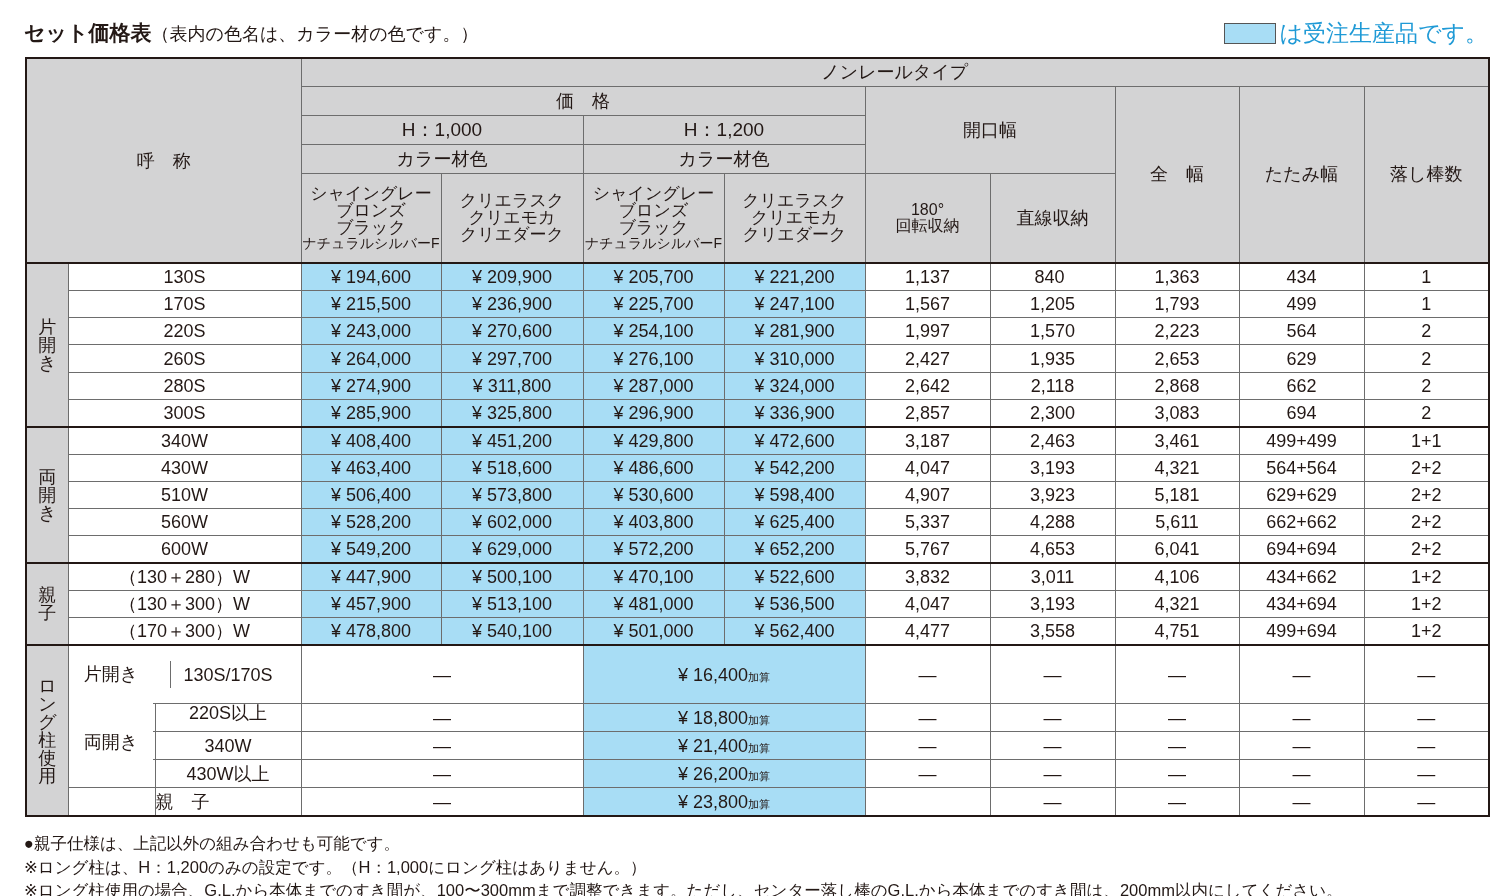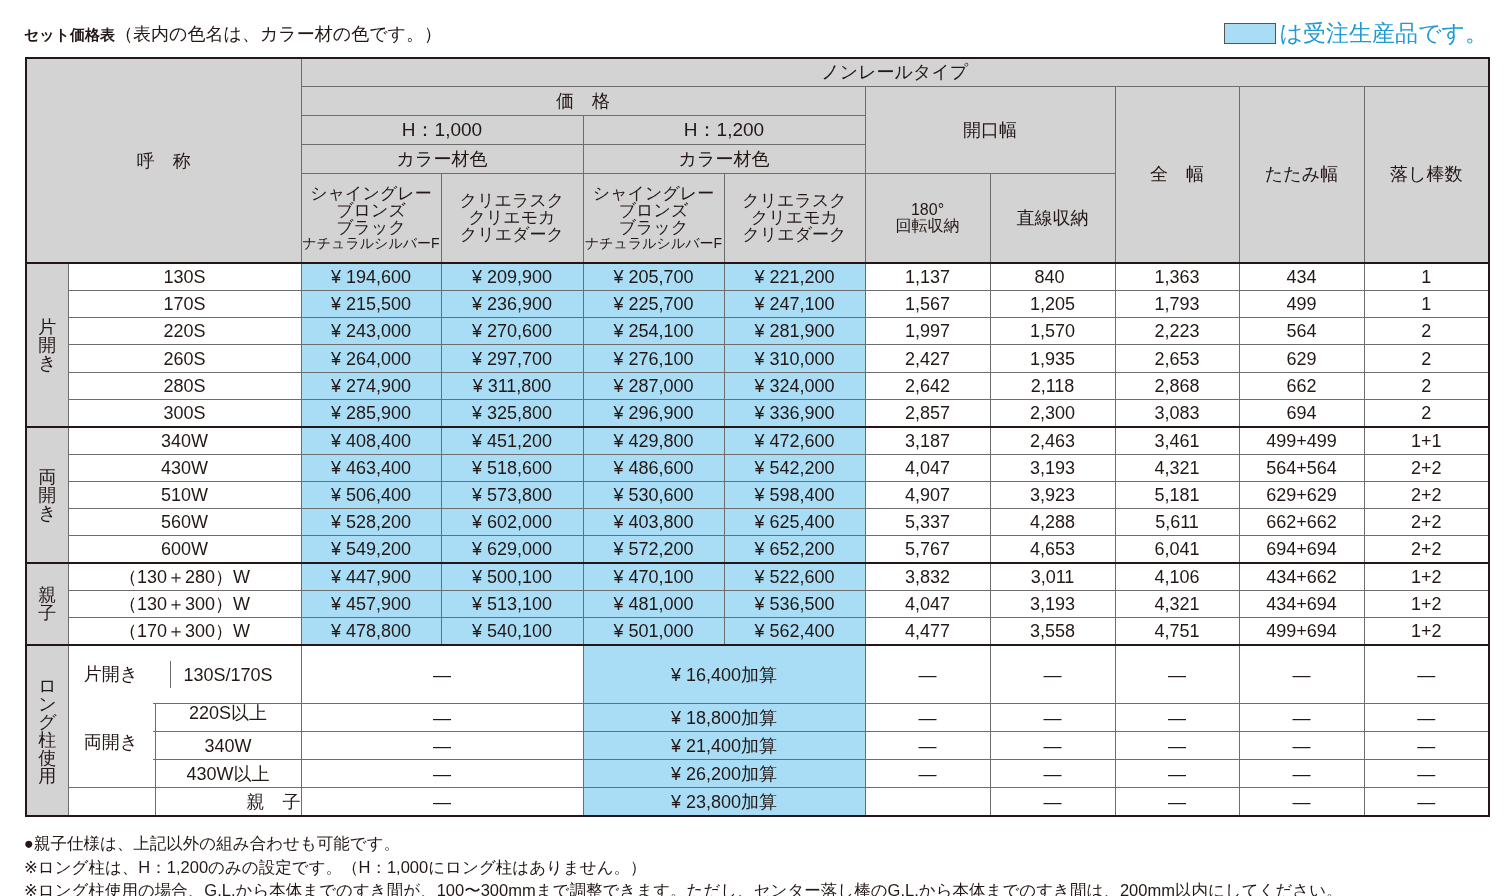--- a/index.html
+++ b/index.html
@@ -1,32 +1,32 @@
 <!DOCTYPE html>
 <html><head>
 <meta charset="utf-8">
 <style>
   html, body { margin:0; padding:0; background:#ffffff; }
   body { width:1510px; height:896px; position:relative; overflow:hidden;
          font-family:"Liberation Sans","DejaVu Sans",sans-serif; color:#231815; }
   .title { position:absolute; left:24px; top:20px; font-size:20px; line-height:26px; white-space:nowrap; }
-  .title b { font-weight:bold; font-size:15px; }
+  .title b { font-weight:bold; font-size:21px; }
   .title span.sub { font-size:18px; }
   .legend { position:absolute; right:22px; top:18px; display:flex; align-items:center; font-size:23px; color:#1f9ad6; white-space:nowrap; }
   .legend .swatch { width:50px; height:19px; background:#a8ddf5; border:1.5px solid #555; margin-right:3px; }
   table.price { position:absolute; left:25px; top:57px; width:1463px; border-collapse:collapse; table-layout:fixed;
                 border:2.5px solid #231815; font-size:18px; }
   table.price td, table.price th { border:1px solid #6d6d6d; text-align:center; vertical-align:middle; padding:0; line-height:1; overflow:hidden; white-space:nowrap; font-weight:normal; }
   th { background:#d3d3d4; }
   .hd-small { font-size:17px; line-height:20px; white-space:normal !important; }
   .hd-small .tiny { font-size:14px; }
   td.cat { background:#d3d3d4; font-size:18px; line-height:19px; white-space:normal !important; }
   td.cat .v { display:inline-block; width:18px; word-break:break-all; }
   td.blue { background:#a8ddf5; font-weight:bold; font-size:18px; }
-  td.blue .kasan { font-weight:normal; font-size:18px; }
+  td.blue .kasan { font-weight:normal; font-size:11px; }
   td.white { background:#ffffff; }
   tr.d { height:27.3px; }
   tr.thick-top td { border-top:2.5px solid #231815; }
   td.thick-left, th.thick-left { border-left:2.5px solid #231815; }
   td.mid-line { border-top:2px solid #6d6d6d; }
   .notes { position:absolute; left:24px; top:832px; font-size:16.5px; line-height:23.5px; white-space:nowrap; }
 </style>
 </head>
 <body>
 
@@ -336,21 +336,21 @@
     <td class="white thick-left">—</td>
     <td class="white">—</td>
     <td class="white thick-left">—</td>
     <td class="white thick-left">—</td>
     <td class="white thick-left">—</td>
   </tr>
   <tr class="d">
     <td class="white" style="padding:0">
       <div style="display:flex;height:27px;align-items:center">
         <div style="width:86px;border-right:1px solid #6d6d6d;height:100%"></div>
-        <div style="flex:1;text-align:right">親　子</div>
+        <div style="flex:1;text-align:left">親　子</div>
       </div>
     </td>
     <td class="white thick-left" colspan="2">—</td>
     <td class="blue" colspan="2"><span>¥ 23,800</span><span class="kasan">加算</span></td>
     <td class="white thick-left"></td>
     <td class="white">—</td>
     <td class="white thick-left">—</td>
     <td class="white thick-left">—</td>
     <td class="white thick-left">—</td>
   </tr>

